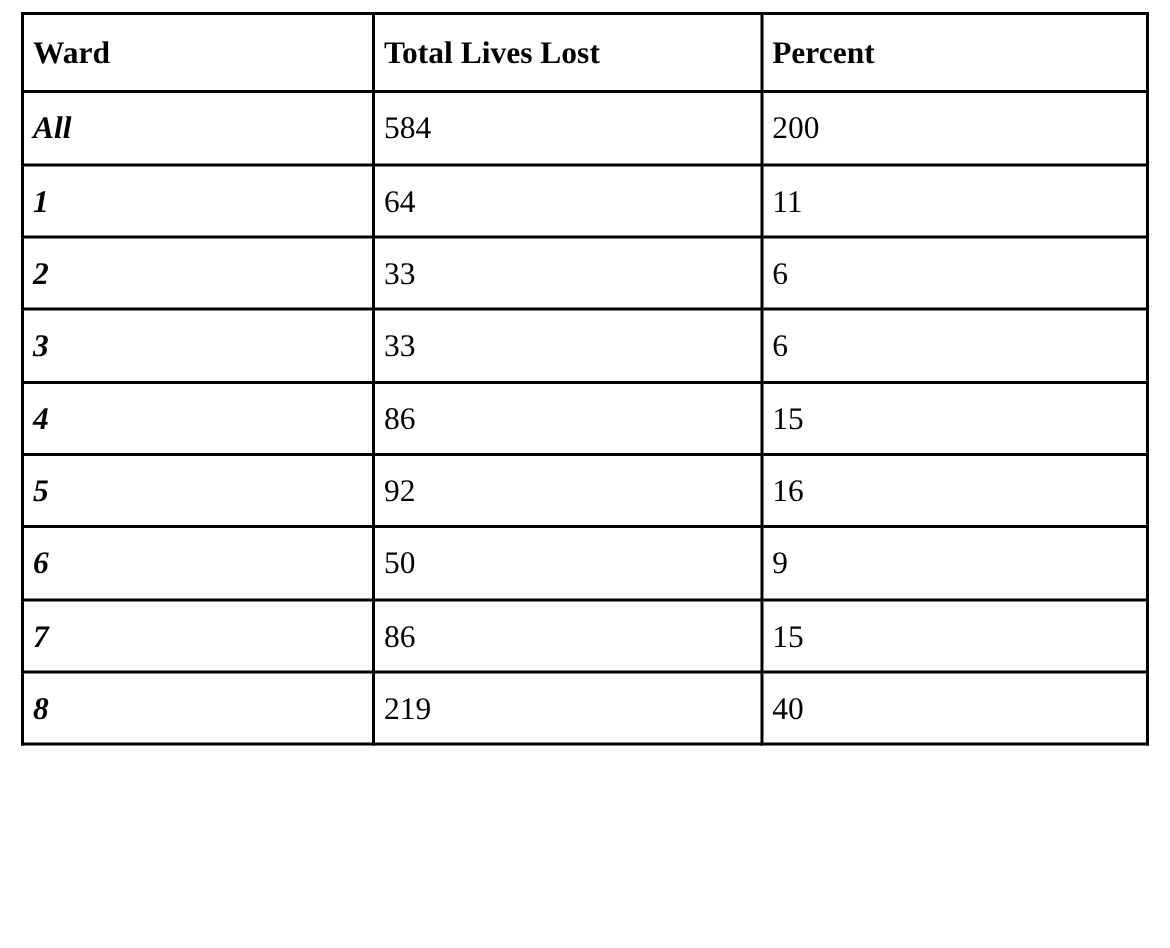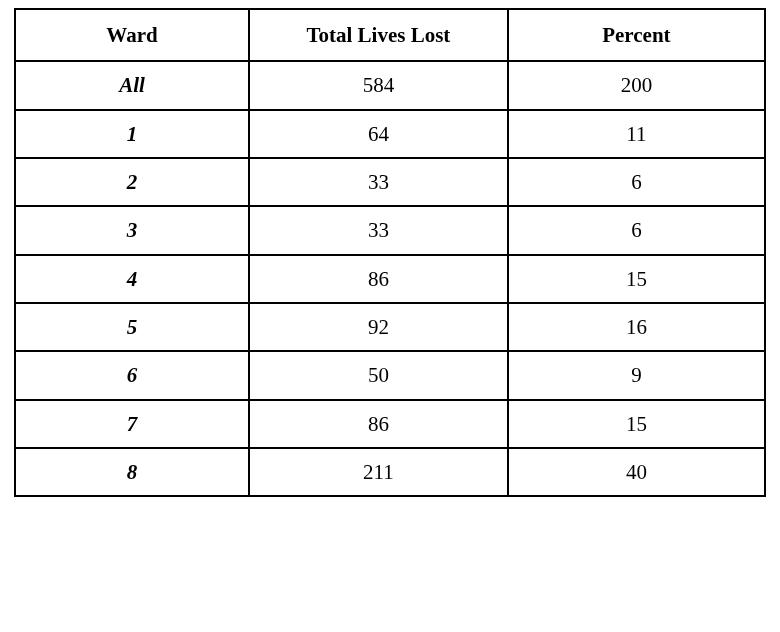--- a/index.html
+++ b/index.html
@@ -22,21 +22,21 @@
   }
   table.data-table {
     border-collapse: collapse;
     width: 752px;
     margin: 0 auto;
     table-layout: fixed;
   }
   table.data-table td,
   table.data-table th {
     border: 2px solid #000000;
-    text-align: center;
+    text-align: left;
     vertical-align: middle;
     font-size: 21px;
     line-height: 1.35;
     padding: 9px 6px;
   }
   table.data-table thead th {
     font-weight: bold;
     font-size: 21px;
     padding: 11px 6px;
   }
@@ -108,18 +108,18 @@
         <td class="num-cell">50</td>
         <td class="num-cell">9</td>
       </tr>
       <tr>
         <td class="ward-cell">7</td>
         <td class="num-cell">86</td>
         <td class="num-cell">15</td>
       </tr>
       <tr>
         <td class="ward-cell">8</td>
-        <td class="num-cell">211</td>
+        <td class="num-cell">219</td>
         <td class="num-cell">40</td>
       </tr>
     </tbody>
   </table>
 </div>
 
 </body></html>

